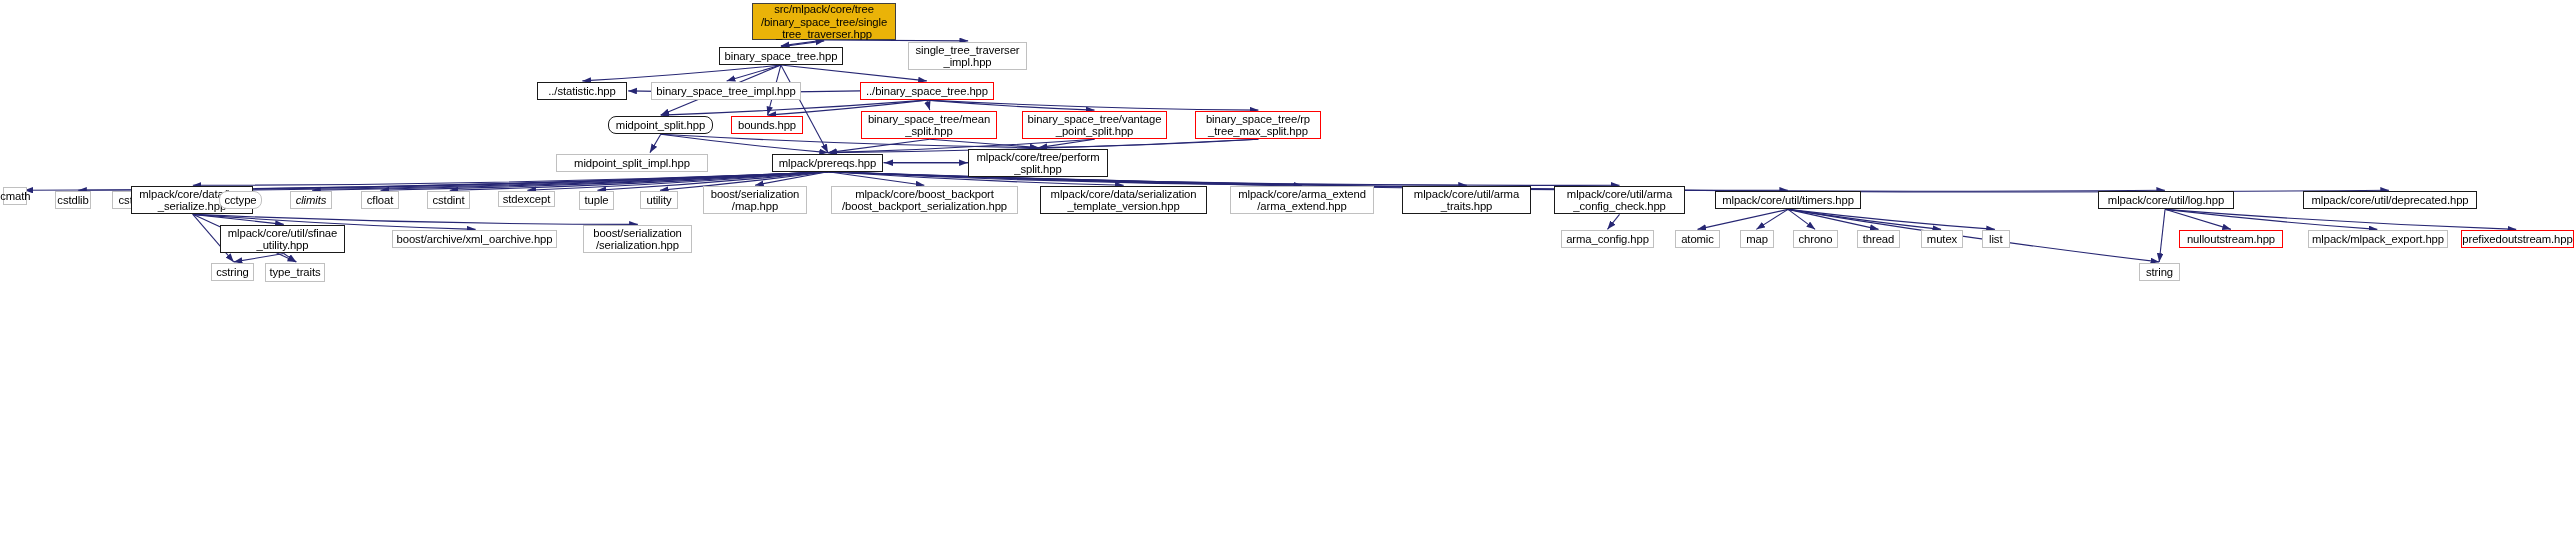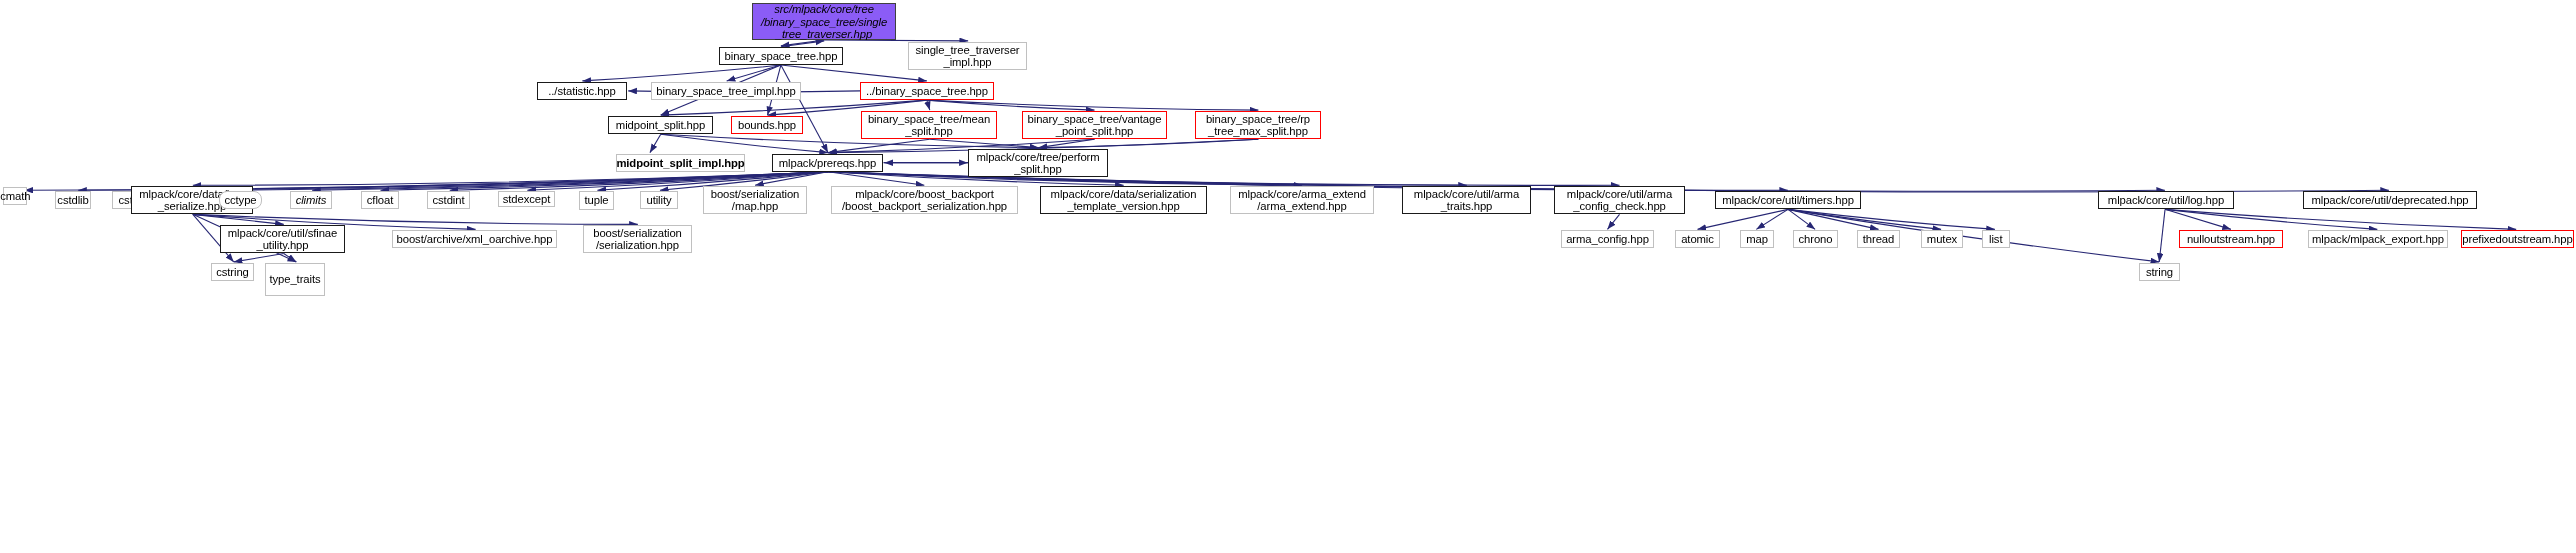--- a/index.html
+++ b/index.html
@@ -20,21 +20,21 @@
     color:#000000;
     font-size:11.3px;
     line-height:12.5px;
     letter-spacing:-0.1px;
     white-space:pre;
     z-index:5;
   }
   .n-grey{border:0.8px solid #c0c0c0;}
   .n-black{border:1.3px solid #1a1a1a;}
   .n-red{border:1.3px solid #ff0000;}
-  .n-root{border:1.3px solid #404040;background:#8b5cf6;font-style:italic;}
+  .n-root{border:1.3px solid #404040;background:#eab308;}
 </style>
 </head>
 <body>
 
 <div id="canvas">
   <svg id="edges" xmlns="http://www.w3.org/2000/svg" viewBox="0 0 3086 663" width="2576" height="553">
     <defs>
       <marker id="ah" markerWidth="9" markerHeight="9" refX="8" refY="3" orient="auto" markerUnits="strokeWidth">
         <path d="M0,0 L8,3 L0,6 z" fill="#262673"></path>
       </marker>
@@ -110,29 +110,29 @@
   <div id="node-layer">
       <div class="node n-root" style="left: 752px; top: 3.3px; width: 144px; height: 37px;">src/mlpack/core/tree
 /binary_space_tree/single
 _tree_traverser.hpp</div>
       <div class="node n-black" style="left: 719px; top: 47px; width: 124px; height: 18.4px;">binary_space_tree.hpp</div>
       <div class="node n-grey" style="left: 908px; top: 42px; width: 119px; height: 28px;">single_tree_traverser
 _impl.hpp</div>
       <div class="node n-black" style="left: 537px; top: 82px; width: 90px; height: 18.4px;">../statistic.hpp</div>
       <div class="node n-grey" style="left: 651px; top: 82px; width: 150px; height: 18.4px;">binary_space_tree_impl.hpp</div>
       <div class="node n-red" style="left: 860px; top: 82px; width: 134px; height: 18.4px;">../binary_space_tree.hpp</div>
-      <div class="node n-black" style="left: 608px; top: 116px; width: 105px; height: 18.4px;">midpoint_split.hpp</div>
+      <div class="node n-black" style="left: 608px; top: 116px; width: 105px; height: 18.4px; border-radius: 8px;">midpoint_split.hpp</div>
       <div class="node n-red" style="left: 731px; top: 116px; width: 72px; height: 18.4px;">bounds.hpp</div>
       <div class="node n-red" style="left: 861px; top: 111px; width: 136px; height: 28px;">binary_space_tree/mean
 _split.hpp</div>
       <div class="node n-red" style="left: 1022px; top: 111px; width: 145px; height: 28px;">binary_space_tree/vantage
 _point_split.hpp</div>
       <div class="node n-red" style="left: 1195px; top: 111px; width: 126px; height: 28px;">binary_space_tree/rp
 _tree_max_split.hpp</div>
-      <div class="node n-grey" style="left: 616px; top: 154px; width: 129px; height: 18.4px; font-weight: bold;">midpoint_split_impl.hpp</div>
+      <div class="node n-grey" style="left: 556px; top: 154px; width: 152px; height: 18.4px;">midpoint_split_impl.hpp</div>
       <div class="node n-black" style="left: 772px; top: 154px; width: 111px; height: 18.4px;">mlpack/prereqs.hpp</div>
       <div class="node n-black" style="left: 968px; top: 149px; width: 140px; height: 28px;">mlpack/core/tree/perform
 _split.hpp</div>
       <div class="node n-grey" style="left: 3.3px; top: 187px; width: 24px; height: 18.4px;">cmath</div>
       <div class="node n-grey" style="left: 55px; top: 191px; width: 36px; height: 18.4px;">cstdlib</div>
       <div class="node n-grey" style="left: 112px; top: 191px; width: 42px; height: 18.4px;">cstdio</div>
       <div class="node n-black" style="left: 131px; top: 186px; width: 122px; height: 28px;">mlpack/core/data/has
 _serialize.hpp</div>
       <div class="node n-grey" style="left: 219px; top: 191px; width: 43px; height: 18.4px; border-radius: 8px;">cctype</div>
       <div class="node n-grey" style="left: 290px; top: 191px; width: 42px; height: 18.4px; font-style: italic;">climits</div>
@@ -165,17 +165,17 @@
       <div class="node n-grey" style="left: 1675px; top: 230px; width: 45px; height: 18.4px;">atomic</div>
       <div class="node n-grey" style="left: 1740px; top: 230px; width: 34px; height: 18.4px;">map</div>
       <div class="node n-grey" style="left: 1793px; top: 230px; width: 45px; height: 18.4px;">chrono</div>
       <div class="node n-grey" style="left: 1857px; top: 230px; width: 43px; height: 18.4px;">thread</div>
       <div class="node n-grey" style="left: 1921px; top: 230px; width: 42px; height: 18.4px;">mutex</div>
       <div class="node n-grey" style="left: 1982px; top: 230px; width: 27.5px; height: 18.4px;">list</div>
       <div class="node n-red" style="left: 2179px; top: 230px; width: 104px; height: 18.4px;">nulloutstream.hpp</div>
       <div class="node n-grey" style="left: 2308px; top: 230px; width: 140px; height: 18.4px;">mlpack/mlpack_export.hpp</div>
       <div class="node n-red" style="left: 2461px; top: 230px; width: 113px; height: 18.4px;">prefixedoutstream.hpp</div>
       <div class="node n-grey" style="left: 211px; top: 263px; width: 43px; height: 18.4px;">cstring</div>
-      <div class="node n-grey" style="left: 265px; top: 263px; width: 60px; height: 33px;">type_traits</div>
+      <div class="node n-grey" style="left: 265px; top: 263px; width: 60px; height: 19px;">type_traits</div>
       <div class="node n-grey" style="left: 2139px; top: 263px; width: 41px; height: 18.4px;">string</div>
     </div>
 </div>
 
 
 </body></html>

